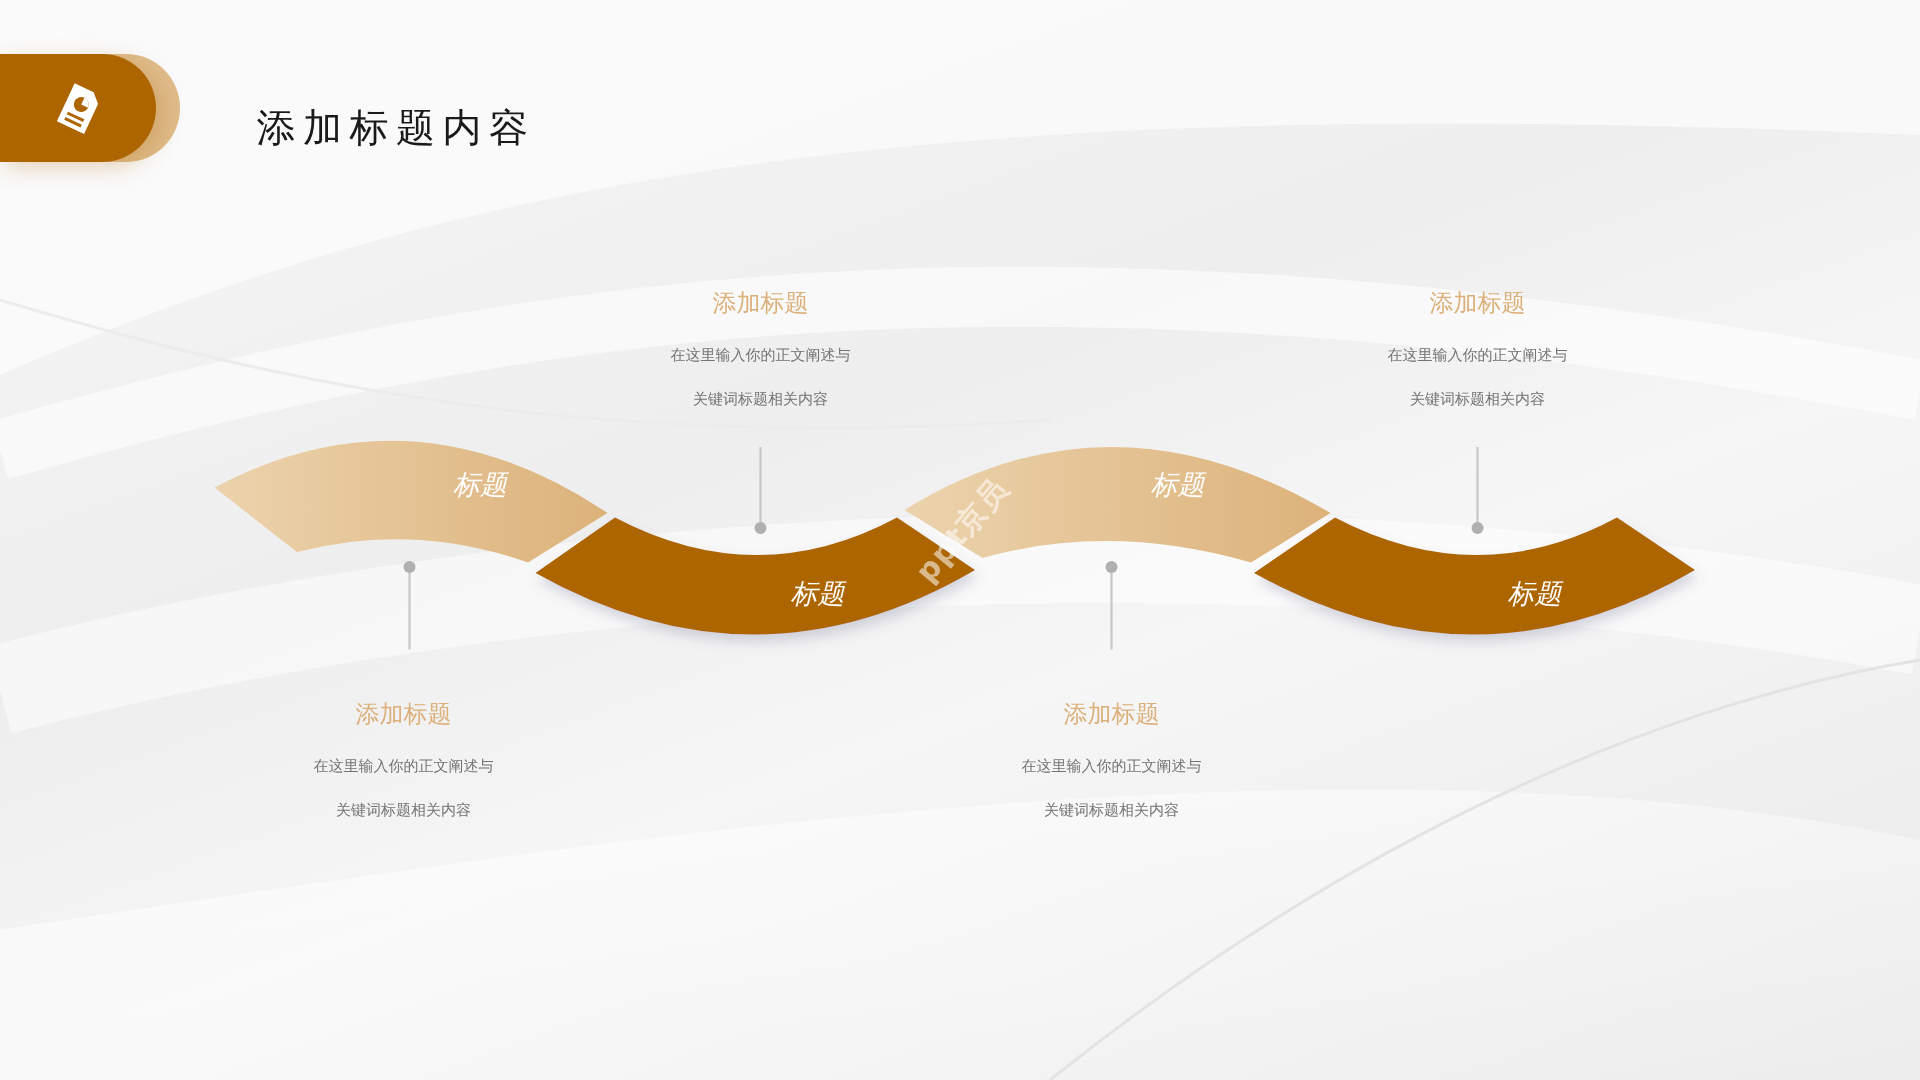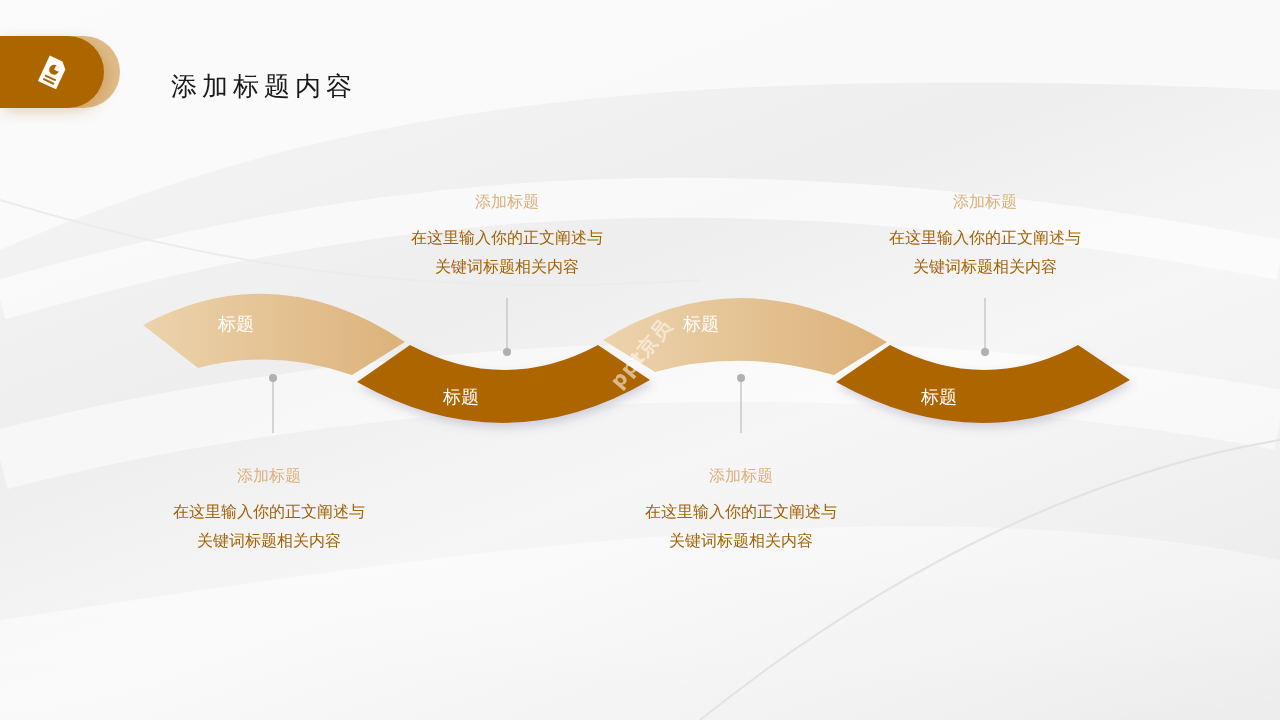--- a/index.html
+++ b/index.html
@@ -7,24 +7,24 @@
       font-family: "DejaVu Sans", "Liberation Sans", sans-serif;
       background: linear-gradient(160deg, #f7f7f7 0%, #eeeeee 40%, #f6f6f6 60%, #e9e9e9 100%); }
     .bg { position:absolute; left:0; top:0; width:1280px; height:720px; }
     .header-pill-back { position:absolute; left:0; top:36px; width:120px; height:72px;
       background:#dfbc8a; border-radius:0 36px 36px 0; }
     .header-pill { position:absolute; left:0; top:36px; width:104px; height:72px;
       background:#ad6500; border-radius:0 36px 36px 0; box-shadow: 4px 4px 14px rgba(173,101,0,0.25); }
     .header-icon { position:absolute; left:32px; top:52px; width:40px; height:40px; }
     .page-title { position:absolute; left:143px; top:68px; font-size:26px; color:#1a1a1a; letter-spacing:5px; line-height:36px;margin-left:28px; }
     .diagram { position:absolute; left:0; top:0; width:1280px; height:720px; }
-    .seg-label { position:absolute; width:120px; text-align:left; font-size:18px; color:#ffffff; line-height:24px; }
+    .seg-label { position:absolute; width:120px; text-align:right; font-size:18px; color:#ffffff; line-height:24px;font-style:italic; }
     .block { position:absolute; width:260px; text-align:center; }
     .block-title { font-size:16px; color:#dcb07a; line-height:30px; margin-bottom:6px; }
-    .block-desc { font-size:16px; color:#a16207; line-height:29px; }
+    .block-desc { font-size:10px; color:#737373; line-height:29px; }
     .watermark { position:absolute; left:600px; top:340px; font-size:20px; color:rgba(255,255,255,0.55);
       transform: rotate(-50deg); font-weight:bold; letter-spacing:1px; }
   </style>
 </head>
 <body>
 
 <svg class="bg" viewBox="0 0 1280 720">
   <defs>
     <linearGradient id="wv" x1="0" y1="0" x2="1" y2="1">
       <stop offset="0" stop-color="#ffffff" stop-opacity="0.9"></stop>

